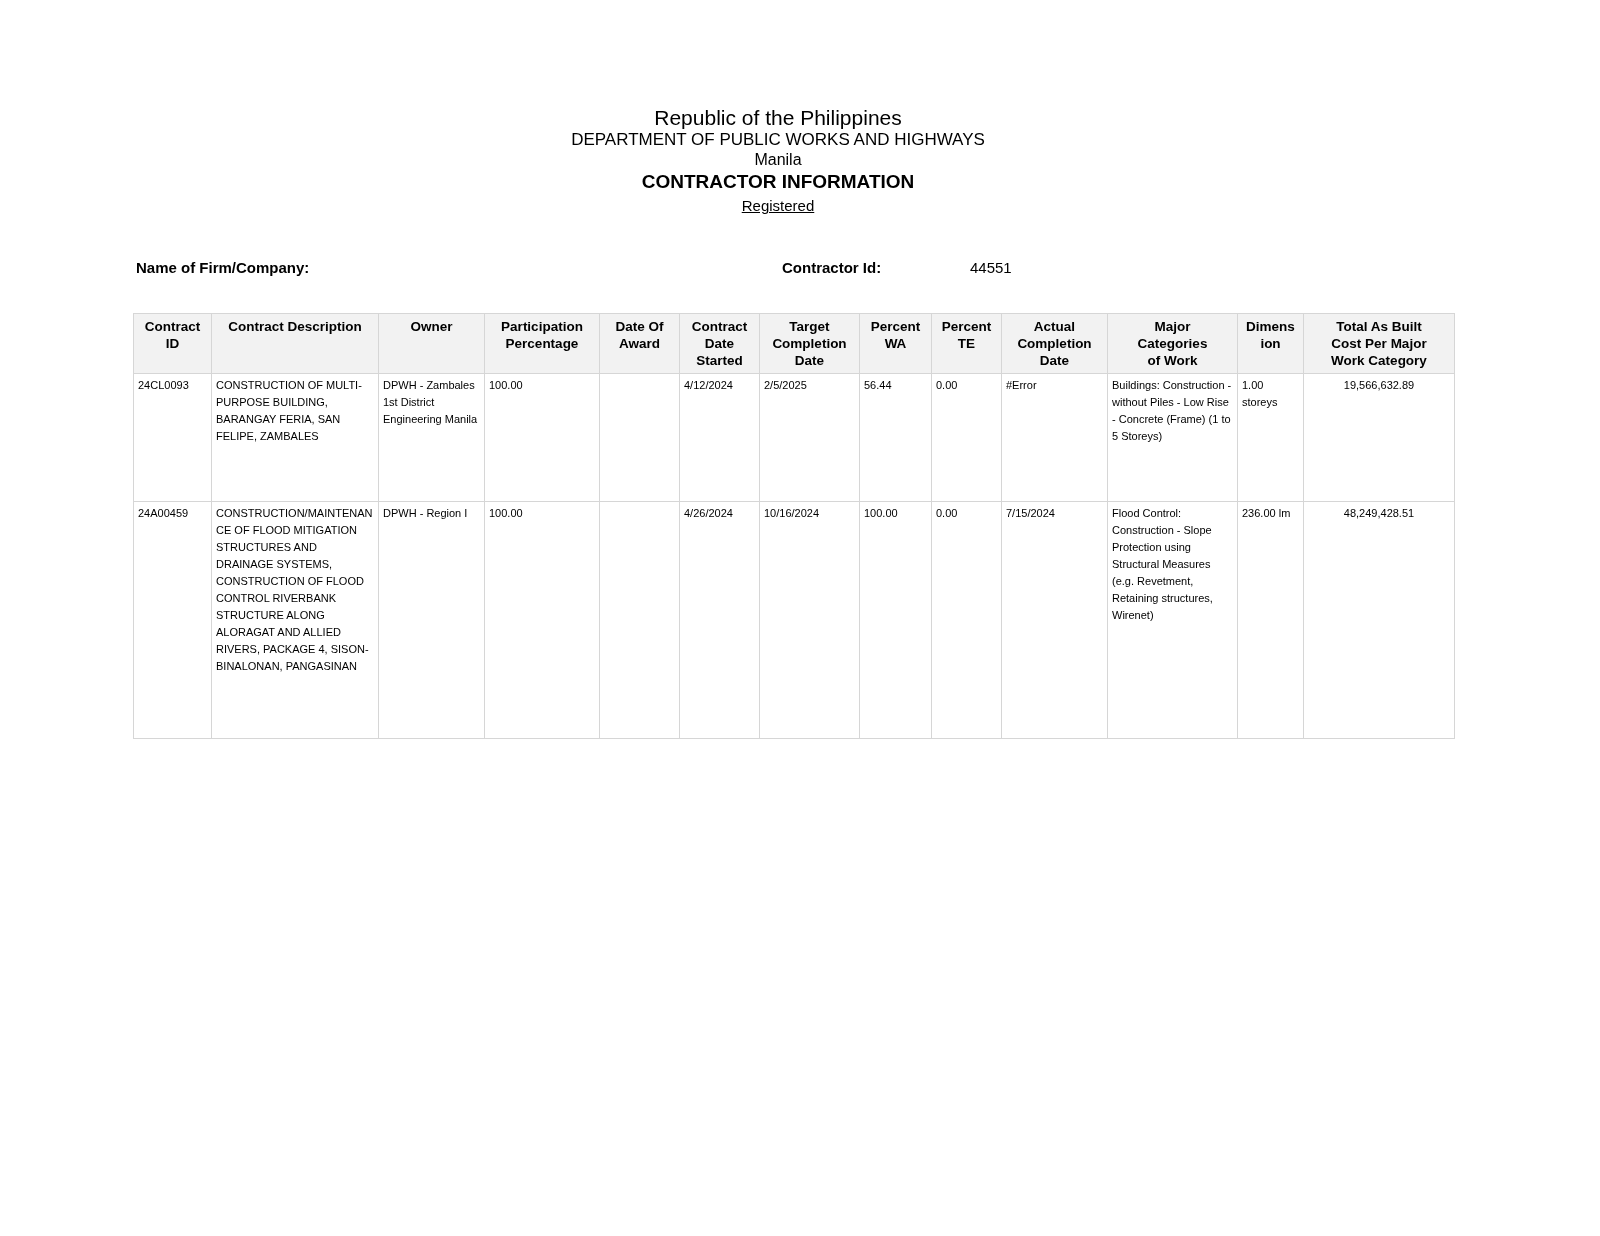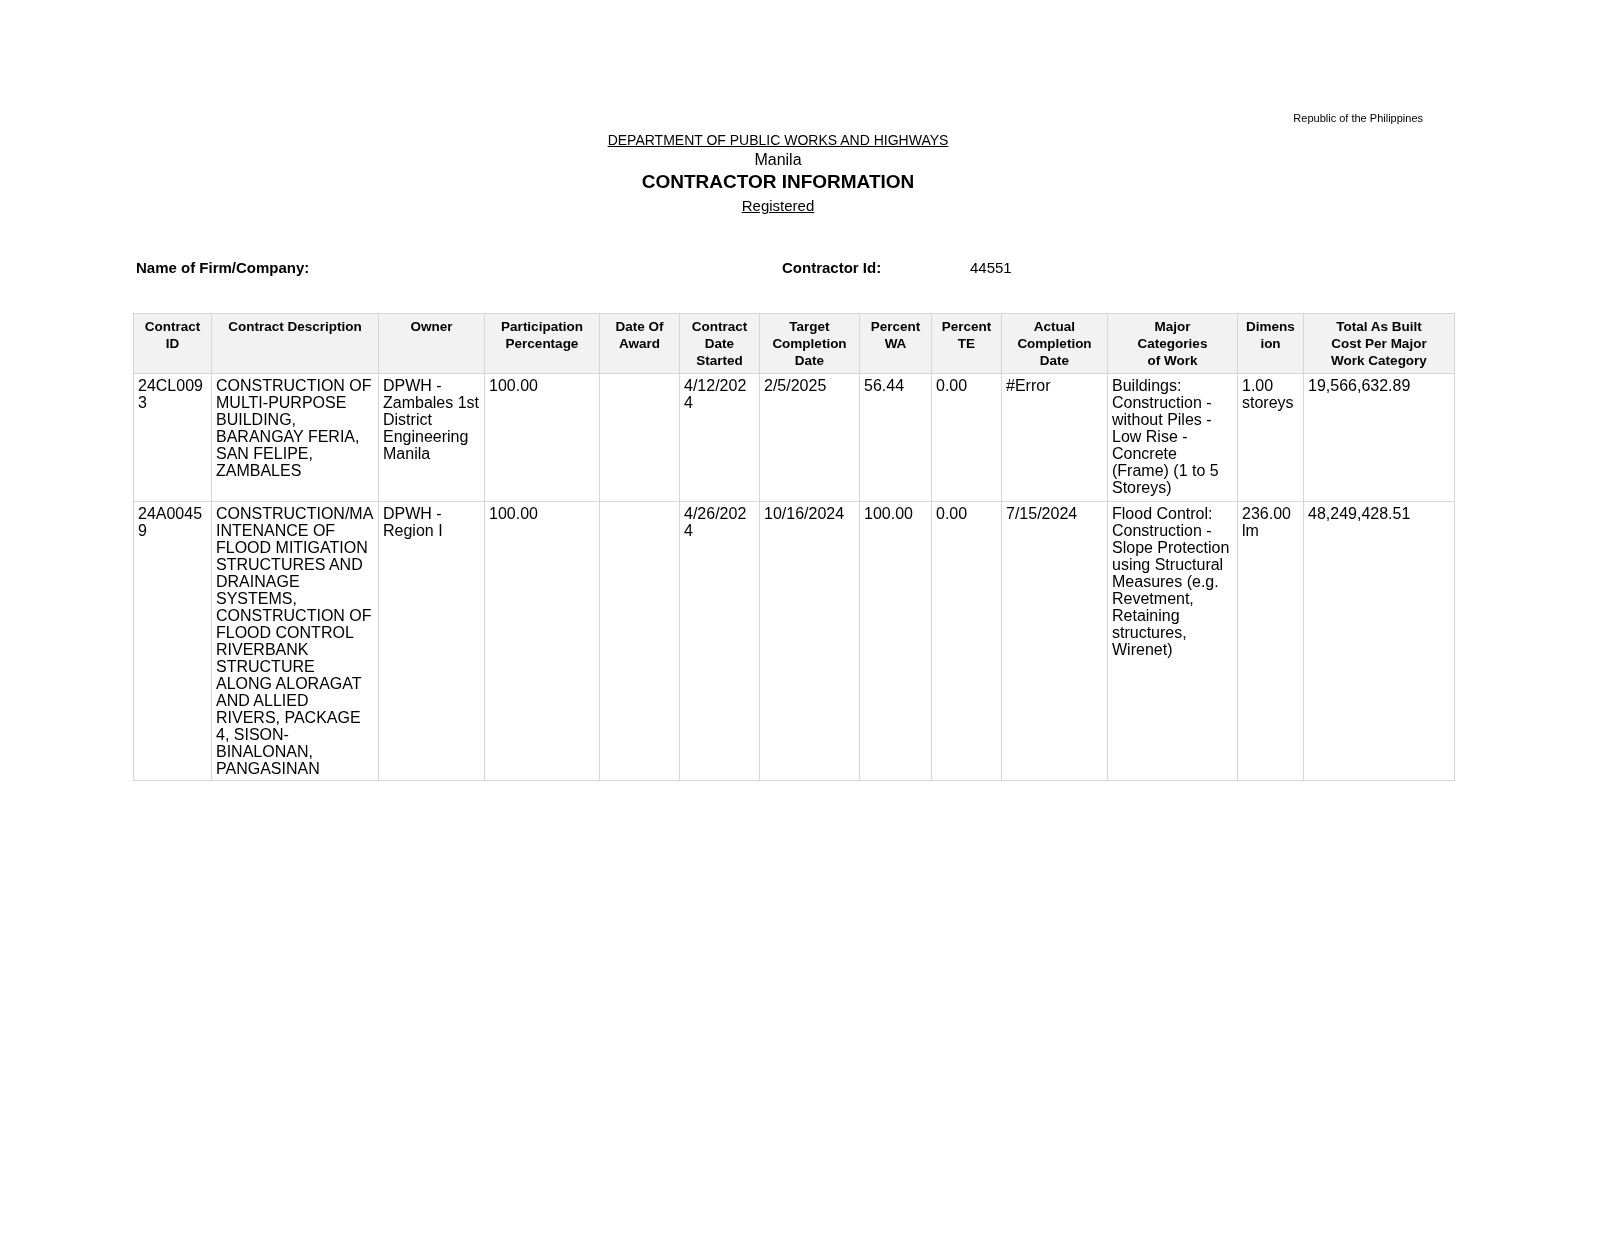--- a/index.html
+++ b/index.html
@@ -15,22 +15,22 @@
     --header-bg: #f2f2f2;
     --border: #d6d6d6;
   }
   .page { position: relative; width: 1600px; height: 1236px; }
 
   
   .doc-header {
     position: absolute; left: 133px; top: 107px; width: 1290px;
     text-align: center;
   }
-  .h-republic  { font-size: 11px; line-height: 22px; text-align: right; }
-  .h-dept      { font-size: 14px; line-height: 22px; text-decoration: underline; }
+  .h-republic  { font-size: 21px; line-height: 22px; }
+  .h-dept      { font-size: 17px; line-height: 22px; }
   .h-city      { font-size: 16px; line-height: 18px; }
   .h-title     { font-size: 19px; line-height: 26px; font-weight: bold; }
   .h-status    { font-size: 15px; line-height: 22px; text-decoration: underline; }
 
   
   .firm-row {
     position: absolute; left: 136px; top: 258px; width: 1318px; height: 54px;
     overflow: hidden; font-size: 15px; line-height: 19px;
   }
   .firm-label { position: absolute; left: 0; top: 0; font-weight: bold; white-space: nowrap; text-align: right; }
@@ -58,29 +58,29 @@
   }
   th.col-head {
     background: var(--header-bg);
     font-size: 13.5px; line-height: 17px;
     font-weight: bold; 
     padding: 4px 3px;
     height: 60px;
     white-space: pre-line;
   }
   td.cell {
-    font-size: 16px; line-height: 17px;
+    font-size: 11px; line-height: 17px;
     padding: 3px 4px;
     text-align: left;
     overflow-wrap: break-word; word-wrap: break-word;
     background: #ffffff;
   }
   tr.row-1 td { height: 128px; }
   tr.row-2 td { height: 237px; }
-  td.num { text-align: left; }
+  td.num { text-align: center; }
 
   
   .page-footer {
     position: absolute; left: 136px; top: 1035px; width: 1316px;
     display: flex; justify-content: space-between;
     font-size: 14px; line-height: 17px;
   }
 </style>
 </head>
 <body>

